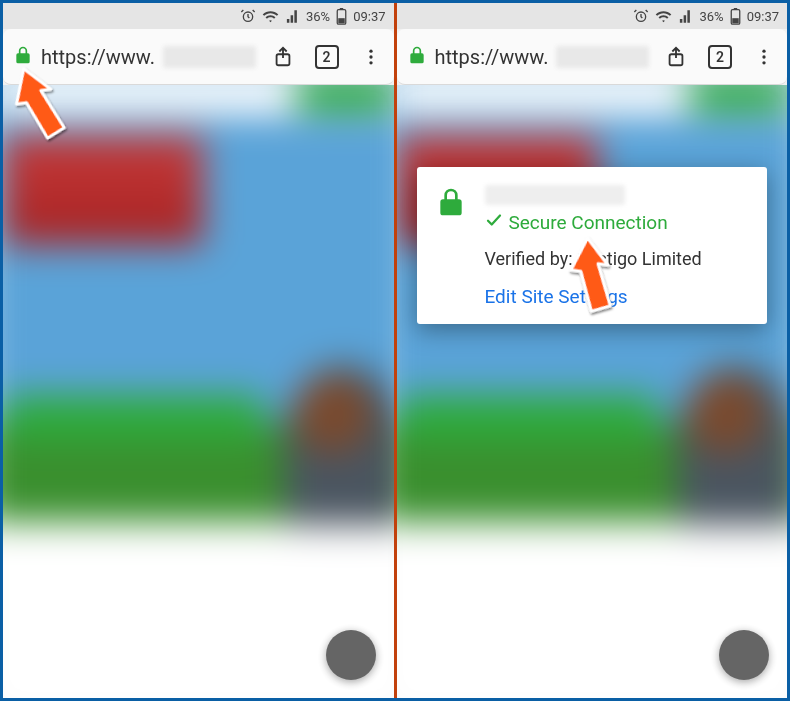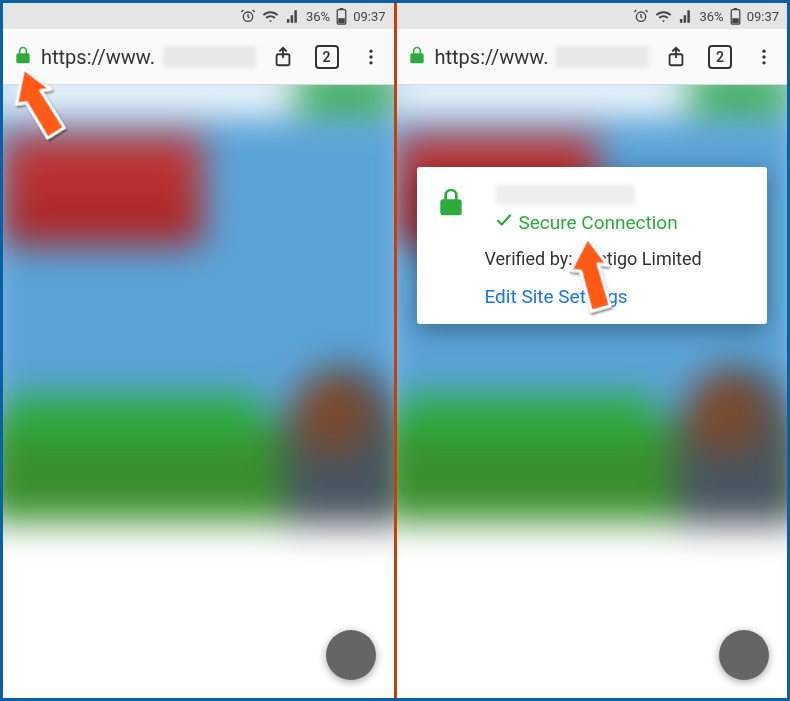--- a/index.html
+++ b/index.html
@@ -34,20 +34,21 @@
   }
   .statusbar .ico { display:inline-flex; align-items:center; }
   .browserbar {
     height: 56px;
     background: #fafafa;
     display: flex;
     align-items: center;
     padding: 0 6px 0 10px;
     gap: 10px;
     border-bottom: 1px solid #d9d9d9;
+    border-radius: 8px;
   }
   .lock-addr { display:flex; align-items:center; gap:8px; flex:1; min-width:0;}
   .url-text { font-size: 20px; color: #333; white-space: nowrap; }
   .url-blur {
     width: 120px; height: 22px;
     background: #e8e8e8; border-radius:3px;
     filter: blur(2px);
   }
   .share-btn, .tabs-btn, .menu-btn {
     width: 34px; height: 34px;
@@ -88,21 +89,21 @@
   .popup {
     position:absolute;
     top: 82px;
     left: 20px; right: 20px;
     background:#fff;
     border-radius:3px;
     box-shadow: 0 6px 24px rgba(0,0,0,.35);
     padding: 18px 18px 16px 18px;
     z-index:30;
   }
-  .popup-row1 { display:flex; align-items:flex-start; gap:28px; }
+  .popup-row1 { display:flex; align-items:flex-start; gap:18px; }
   .popup-texts { display:flex; flex-direction:column; gap:6px; flex:1;}
   .site-name-blur { width:140px; height:20px; background:#eee; filter: blur(2px); border-radius:3px;}
   .secure-line { display:flex; align-items:center; gap:6px; color:#2eab3c; font-size:19px; }
   .verified { margin:14px 0 16px 50px; color:#333; font-size:18px;}
   .edit-link { margin-left:50px; color:#1a73e8; font-size:19px; }
 </style>
 </head>
 <body>
 
 <div class="canvas">

